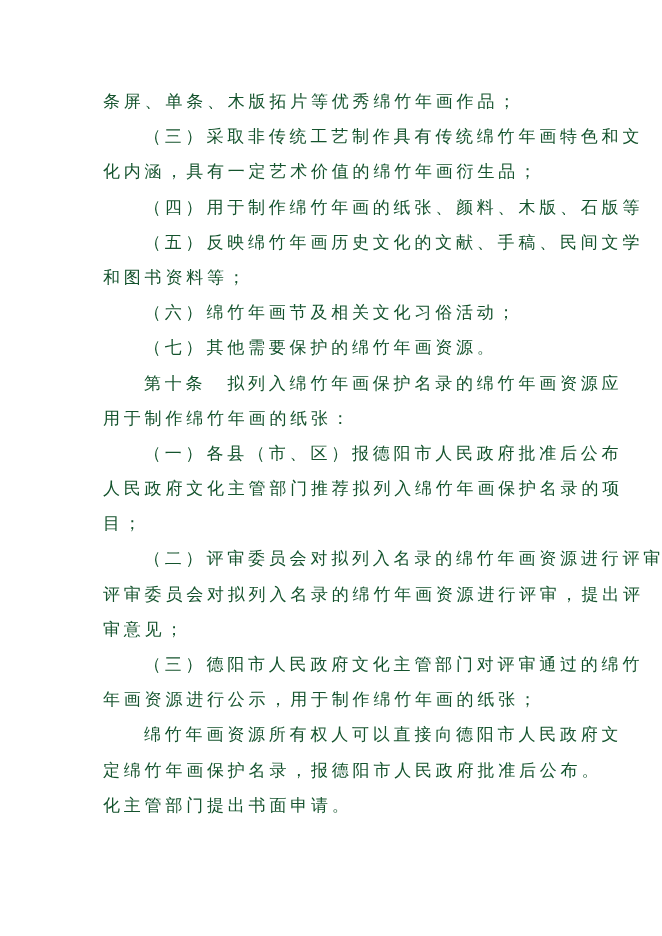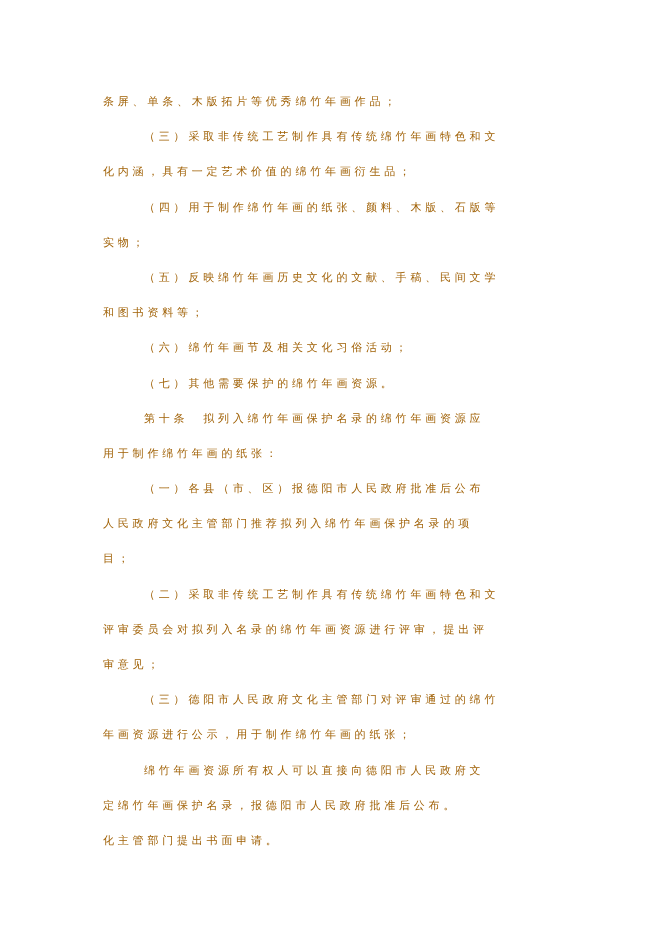--- a/index.html
+++ b/index.html
@@ -3,50 +3,49 @@
 <meta charset="utf-8">
 <style>
   html, body { margin: 0; padding: 0; background: #ffffff; }
   body { width: 662px; height: 936px; position: relative; overflow: hidden; }
   .page {
     position: absolute;
     left: 103px;
     top: 84px;
     width: 460px;
     font-family: Liberation Serif, serif;
-    font-size: 11px;
-    color: #a16207;
+    font-size: 17px;
+    color: #14532d;
   }
   .line {
     height: 35.2px;
     line-height: 35.2px;
     white-space: nowrap;
     letter-spacing: 3.8px;
   }
   .indent { padding-left: 41px; }
 </style>
 </head>
 <body>
 
 <div class="page">
   <div class="line">条屏、单条、木版拓片等优秀绵竹年画作品；</div>
   <div class="line indent">（三）采取非传统工艺制作具有传统绵竹年画特色和文</div>
   <div class="line">化内涵，具有一定艺术价值的绵竹年画衍生品；</div>
   <div class="line indent">（四）用于制作绵竹年画的纸张、颜料、木版、石版等</div>
-  <div class="line">实物；</div>
   <div class="line indent">（五）反映绵竹年画历史文化的文献、手稿、民间文学</div>
   <div class="line">和图书资料等；</div>
   <div class="line indent">（六）绵竹年画节及相关文化习俗活动；</div>
   <div class="line indent">（七）其他需要保护的绵竹年画资源。</div>
   <div class="line indent">第十条　拟列入绵竹年画保护名录的绵竹年画资源应</div>
   <div class="line">用于制作绵竹年画的纸张：</div>
   <div class="line indent">（一）各县（市、区）报德阳市人民政府批准后公布</div>
   <div class="line">人民政府文化主管部门推荐拟列入绵竹年画保护名录的项</div>
   <div class="line">目；</div>
-  <div class="line indent">（二）采取非传统工艺制作具有传统绵竹年画特色和文</div>
+  <div class="line indent">（二）评审委员会对拟列入名录的绵竹年画资源进行评审</div>
   <div class="line">评审委员会对拟列入名录的绵竹年画资源进行评审，提出评</div>
   <div class="line">审意见；</div>
   <div class="line indent">（三）德阳市人民政府文化主管部门对评审通过的绵竹</div>
   <div class="line">年画资源进行公示，用于制作绵竹年画的纸张；</div>
   <div class="line indent">绵竹年画资源所有权人可以直接向德阳市人民政府文</div>
   <div class="line">定绵竹年画保护名录，报德阳市人民政府批准后公布。</div>
   <div class="line">化主管部门提出书面申请。</div>
 </div>
 
 </body></html>

